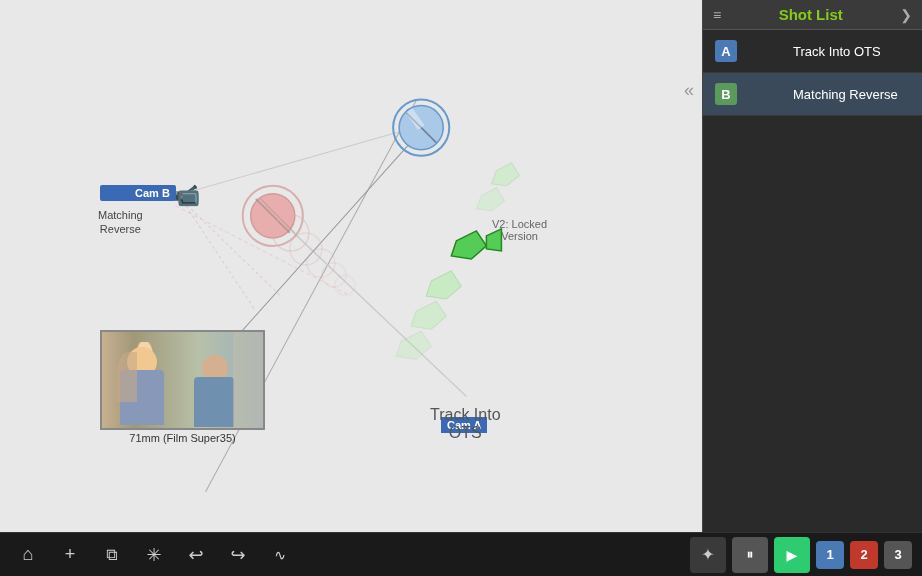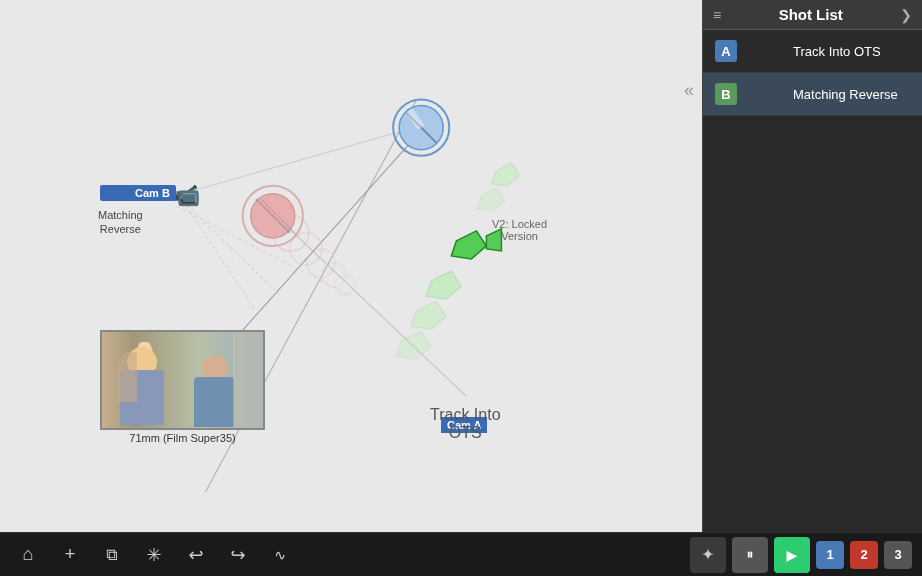--- a/index.html
+++ b/index.html
@@ -39,21 +39,21 @@
     .panel-header {
       background: #3a3a3a;
       padding: 6px 10px;
       display: flex;
       align-items: center;
       gap: 8px;
       border-bottom: 1px solid #555;
     }
 
     .panel-title {
-      color: #ffffff;
+      color: #84cc16;
       font-size: 15px;
       font-weight: bold;
       flex: 1;
       text-align: center;
     }
 
     .panel-icon {
       color: #aaa;
       font-size: 14px;
     }

